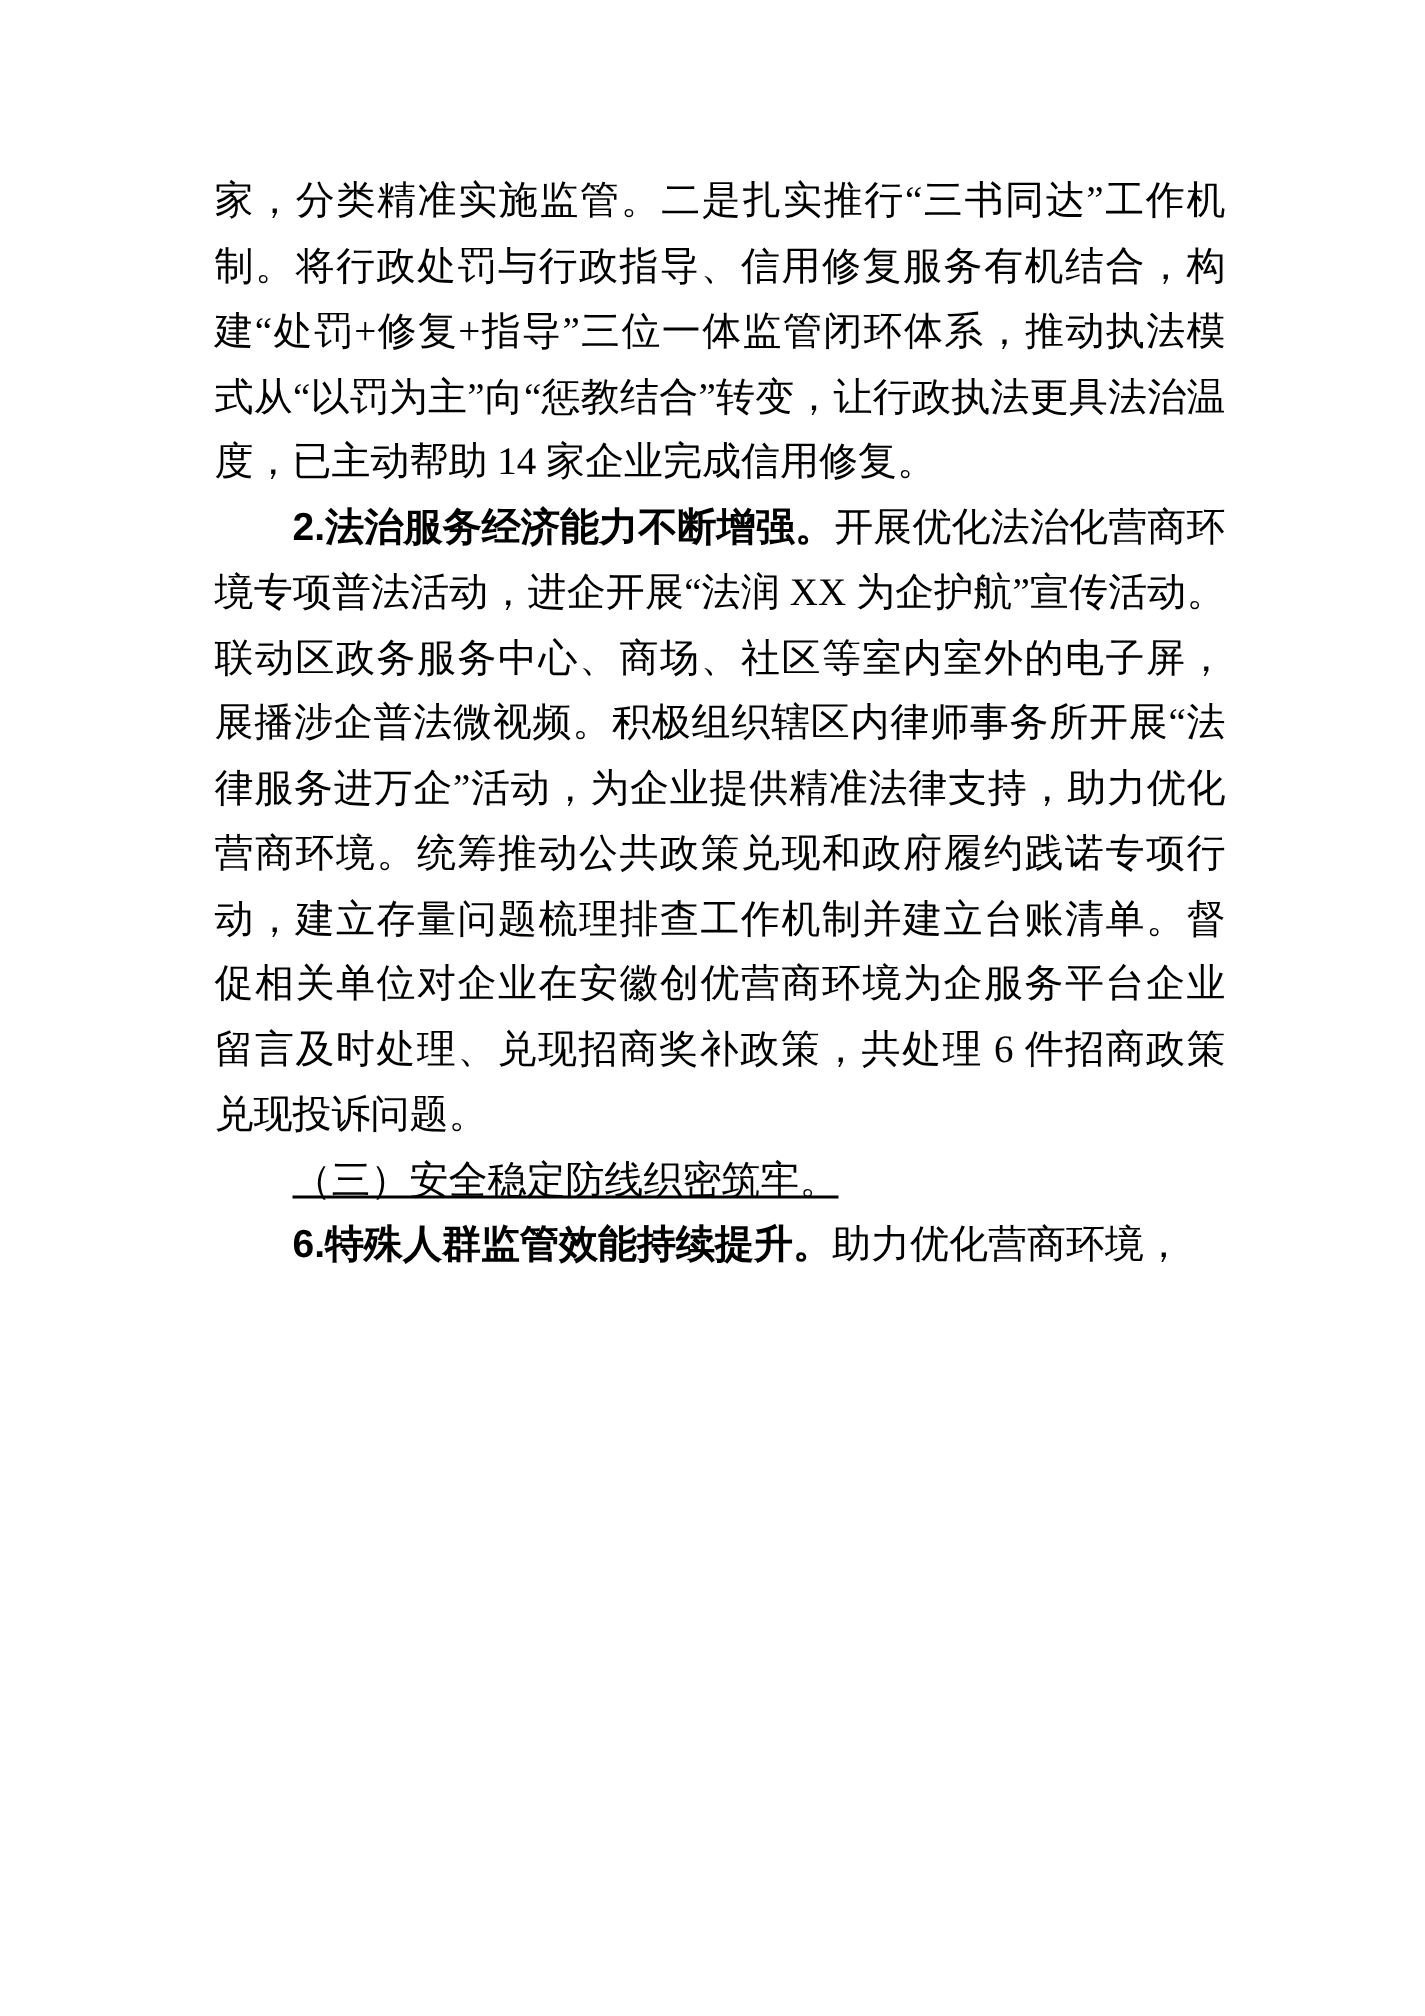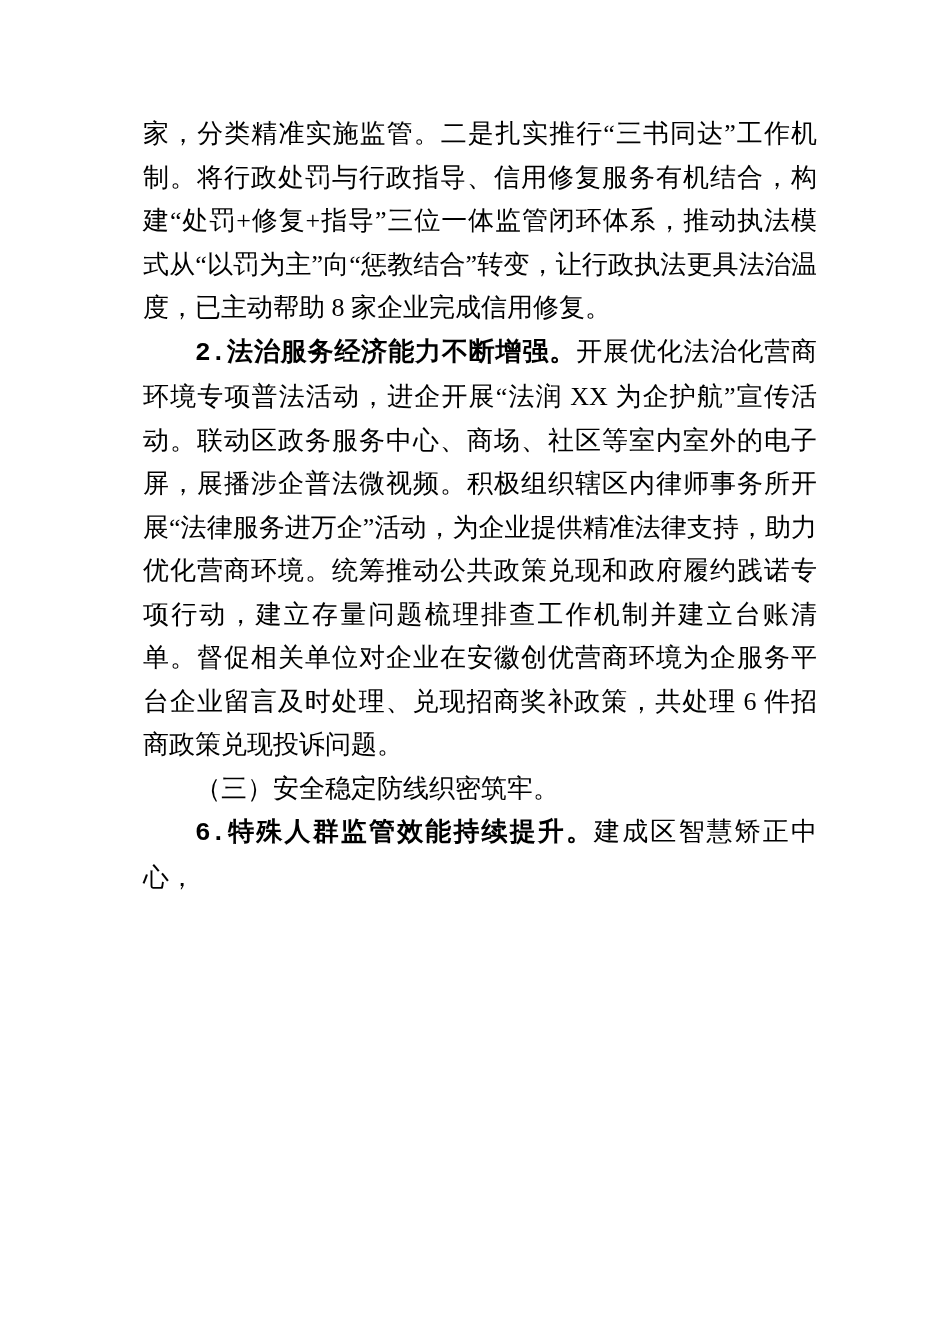--- a/index.html
+++ b/index.html
@@ -28,33 +28,34 @@
     text-align: justify;
     text-align-last: left;
     text-indent: 2em;
     word-break: break-all;
   }
   .para.no-indent {
     text-indent: 0;
   }
   .lead {
     font-weight: bold;
-    font-family: Liberation Mono, monospace;
+    font-family: Liberation Sans, sans-serif;
   }
   .section-header {
     font-family: "Liberation Serif", "DejaVu Serif", serif;
+    text-decoration: underline;
   }
 </style>
 </head>
 <body>
 
 <div class="page">
 
-  <p class="para no-indent"><span>家，分类精准实施监管。二是扎实推行“三书同达”工作机制。将行政处罚与行政指导、信用修复服务有机结合，构建“处罚+修复+指导”三位一体监管闭环体系，推动执法模式从“以罚为主”向“惩教结合”转变，让行政执法更具法治温度，已主动帮助 8 家企业完成信用修复。</span></p>
+  <p class="para no-indent"><span>家，分类精准实施监管。二是扎实推行“三书同达”工作机制。将行政处罚与行政指导、信用修复服务有机结合，构建“处罚+修复+指导”三位一体监管闭环体系，推动执法模式从“以罚为主”向“惩教结合”转变，让行政执法更具法治温度，已主动帮助 14 家企业完成信用修复。</span></p>
 
   <p class="para"><span class="lead">2.法治服务经济能力不断增强。</span><span>开展优化法治化营商环境专项普法活动，进企开展“法润 XX 为企护航”宣传活动。联动区政务服务中心、商场、社区等室内室外的电子屏，展播涉企普法微视频。积极组织辖区内律师事务所开展“法律服务进万企”活动，为企业提供精准法律支持，助力优化营商环境。统筹推动公共政策兑现和政府履约践诺专项行动，建立存量问题梳理排查工作机制并建立台账清单。督促相关单位对企业在安徽创优营商环境为企服务平台企业留言及时处理、兑现招商奖补政策，共处理 6 件招商政策兑现投诉问题。</span></p>
 
 
   <p class="para section-header"><span>（三）安全稳定防线织密筑牢。</span></p>
 
-  <p class="para"><span class="lead">6.特殊人群监管效能持续提升。</span><span>建成区智慧矫正中心，</span></p>
+  <p class="para"><span class="lead">6.特殊人群监管效能持续提升。</span><span>助力优化营商环境，</span></p>
 
 </div>
 
 </body></html>

